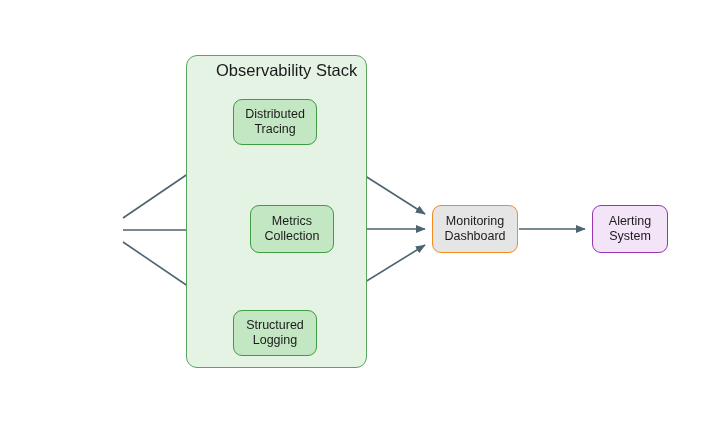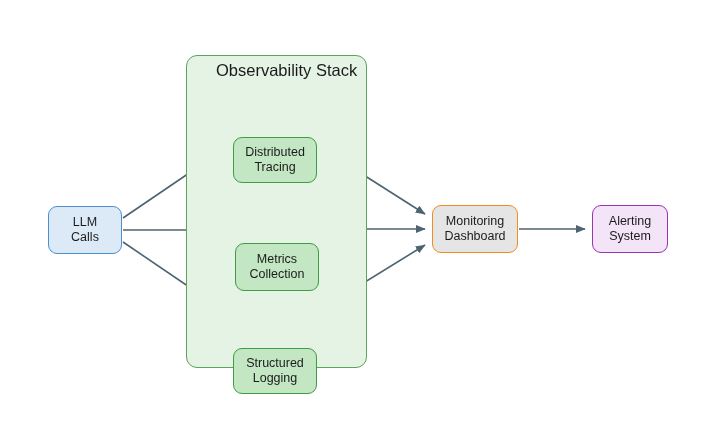--- a/index.html
+++ b/index.html
@@ -52,21 +52,21 @@
     z-index: 1;
   }
   .cluster-title {
     position: absolute;
     font-size: 16.5px;
     color: #1b1b1b;
     white-space: nowrap;
     z-index: 2;
   }
   .n-blue   { background: #dceaf7; border-color: #4a8fd0; }
-  .n-green  { background: #c3e6c3; border-color: #3f9c42; margin-top: 38px; }
+  .n-green  { background: #c3e6c3; border-color: #3f9c42; }
   .n-orange { background: #fdecd7; border-color: #f28c1c; }
   .n-purple { background: #f3e4f7; border-color: #9b33b5; }
 </style>
 </head>
 <body>
 
 <div id="canvas">
 
   <svg id="edge-layer" viewBox="0 0 713 428" xmlns="http://www.w3.org/2000/svg">
     <defs>
@@ -81,31 +81,27 @@
         <path d="M 318,146 L 425,214" marker-end="url(#arrowhead)" stroke="#4d636f"></path>
         <path d="M 318,229 L 425,229" marker-end="url(#arrowhead)" stroke="#4d636f"></path>
         <path d="M 318,311 L 425,245" marker-end="url(#arrowhead)" stroke="#4d636f"></path>
         <path d="M 519,229 L 585,229" marker-end="url(#arrowhead)" stroke="#4d636f"></path>
       </g>
   </svg>
 
   <div class="cluster" style="left: 186px; top: 55px; width: 181px; height: 313px; background: rgb(229, 243, 228); border-color: rgb(90, 164, 94);"></div>
   <div class="cluster-title" style="left: 216px; top: 61px;">Observability Stack</div>
 
-  <div class="node n-blue" style="left: 48px; top: 206px; width: 74px; height: 48px; background: rgb(220, 234, 247); border-color: rgb(74, 143, 208);">
-    <span>LLM
-Calls</span>
-  </div>
 
   <div class="node n-green" style="left: 233px; top: 99px; width: 84px; height: 46px; background: rgb(195, 230, 195); border-color: rgb(63, 156, 66);">
     <span>Distributed
 Tracing</span>
   </div>
 
-  <div class="node n-green" style="left: 235px; top: 205px; width: 84px; height: 48px; background: rgb(195, 230, 195); border-color: rgb(63, 156, 66);">
+  <div class="node n-green" style="left: 250px; top: 205px; width: 84px; height: 48px; background: rgb(195, 230, 195); border-color: rgb(63, 156, 66);">
     <span>Metrics
 Collection</span>
   </div>
 
   <div class="node n-green" style="left: 233px; top: 310px; width: 84px; height: 46px; background: rgb(195, 230, 195); border-color: rgb(63, 156, 66);">
     <span>Structured
 Logging</span>
   </div>
 
   <div class="node n-orange" style="left: 432px; top: 205px; width: 86px; height: 48px; background: #e5e5e5; border-color: rgb(242, 140, 28);">

